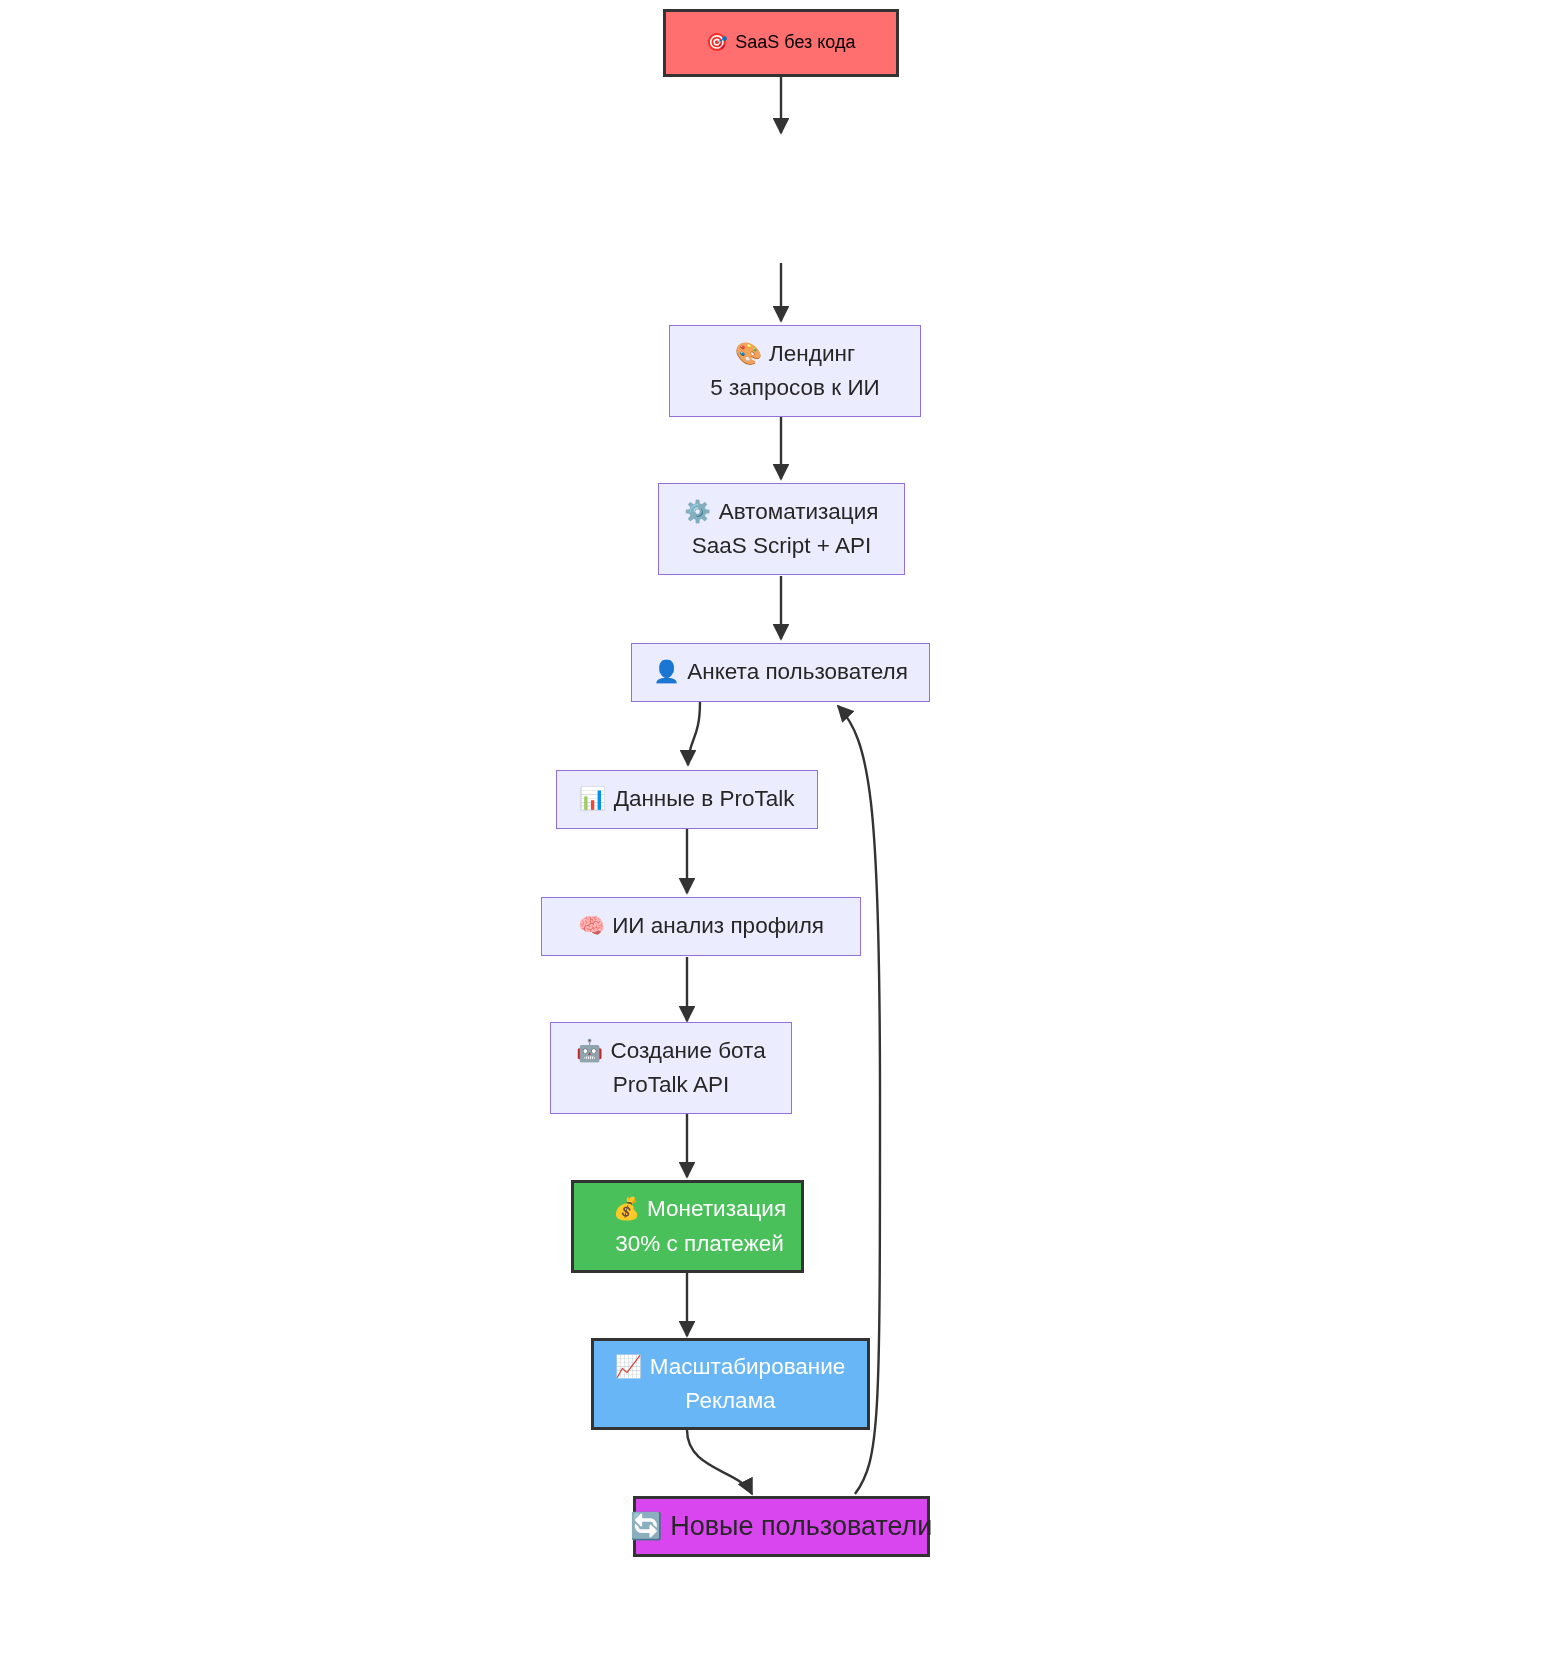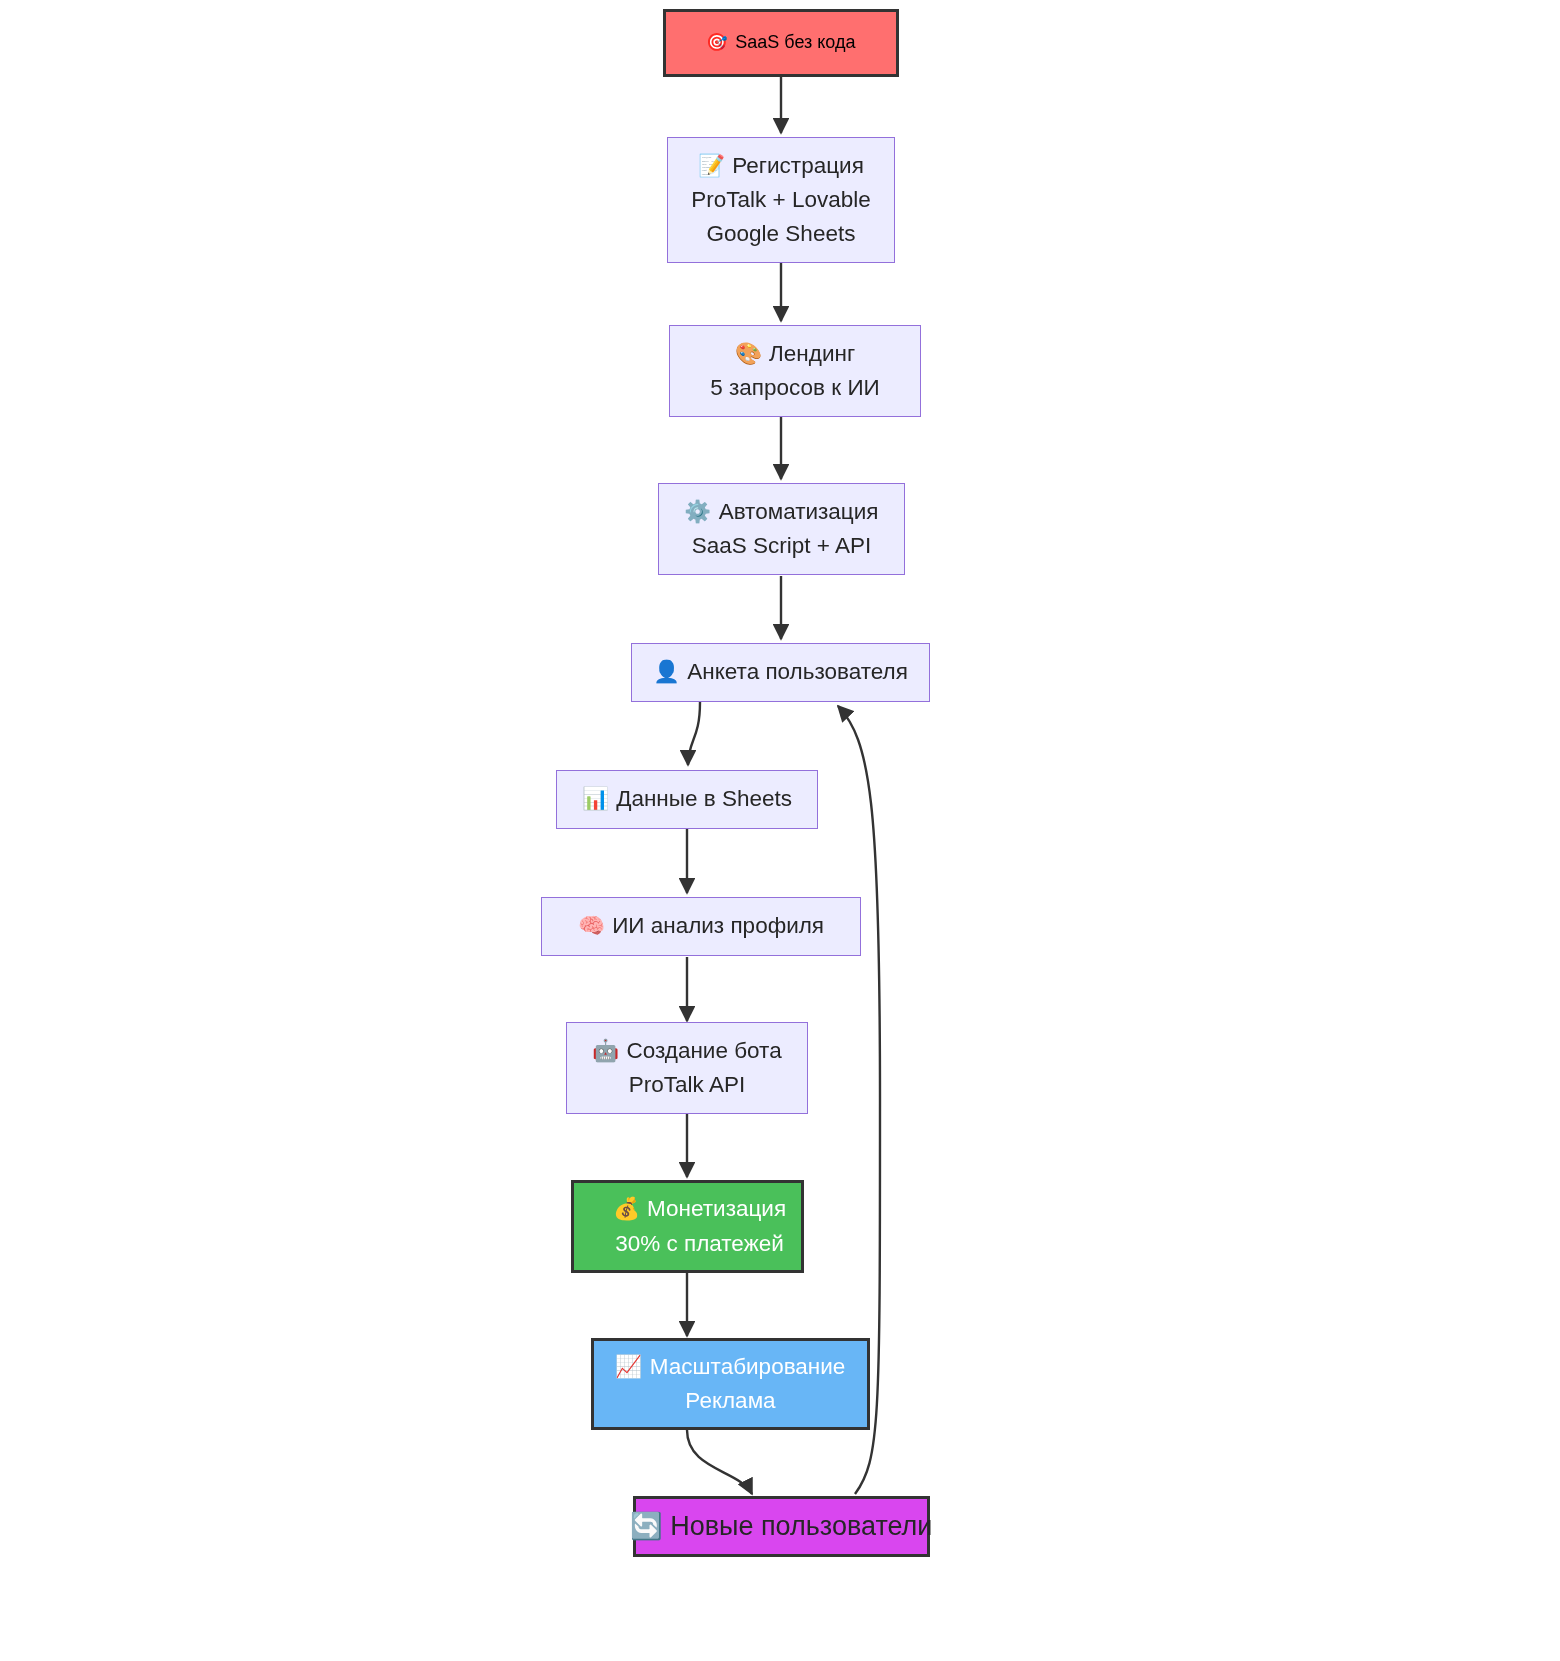--- a/index.html
+++ b/index.html
@@ -100,49 +100,44 @@
       <path d="M 687 1273 L 687 1336"></path>
       <path d="M 687 1430 C 687 1470, 740 1470, 752 1494"></path>
       <path d="M 855 1494 C 880 1460, 880 1420, 880 1100 C 880 800, 870 740, 838 706"></path>
     </g>
   </svg>
 
   <div class="node n-red" style="left:663px; top:9px; width:236px; height:68px;">
     <span class="line"><span class="emoji">🎯</span><span>SaaS без кода</span></span>
   </div>
 
-  <div class="node n-lavender" style="left:667px; top:137px; width:228px; height:126px;">
-    <span class="line"><span class="emoji">📝</span><span>Регистрация</span></span>
-    <span class="line">ProTalk + Lovable</span>
-    <span class="line">Google Sheets</span>
-  </div>
 
   <div class="node n-lavender" style="left:669px; top:325px; width:252px; height:92px;">
     <span class="line"><span class="emoji">🎨</span><span>Лендинг</span></span>
     <span class="line">5 запросов к ИИ</span>
   </div>
 
   <div class="node n-lavender" style="left:658px; top:483px; width:247px; height:92px;text-align:center;">
     <span class="line"><span class="emoji">⚙️</span><span>Автоматизация</span></span>
     <span class="line">SaaS Script + API</span>
   </div>
 
   <div class="node n-lavender" style="left:631px; top:643px; width:299px; height:59px;">
     <span class="line"><span class="emoji">👤</span><span>Анкета пользователя</span></span>
   </div>
 
   <div class="node n-lavender" style="left:556px; top:770px; width:262px; height:59px;">
-    <span class="line"><span class="emoji">📊</span><span>Данные в Sheets</span></span>
+    <span class="line"><span class="emoji">📊</span><span>Данные в ProTalk</span></span>
   </div>
 
   <div class="node n-lavender" style="left:541px; top:897px; width:320px; height:59px;">
     <span class="line"><span class="emoji">🧠</span><span>ИИ анализ профиля</span></span>
   </div>
 
-  <div class="node n-lavender" style="left:566px; top:1022px; width:242px; height:92px;">
+  <div class="node n-lavender" style="left:550px; top:1022px; width:242px; height:92px;">
     <span class="line"><span class="emoji">🤖</span><span>Создание бота</span></span>
     <span class="line">ProTalk API</span>
   </div>
 
   <div class="node n-green" style="left:571px; top:1180px; width:233px; height:93px;padding-left:24px;">
     <span class="line"><span class="emoji">💰</span><span>Монетизация</span></span>
     <span class="line">30% с платежей</span>
   </div>
 
   <div class="node n-blue" style="left:548px; top:1338px; width:279px; height:92px;">

